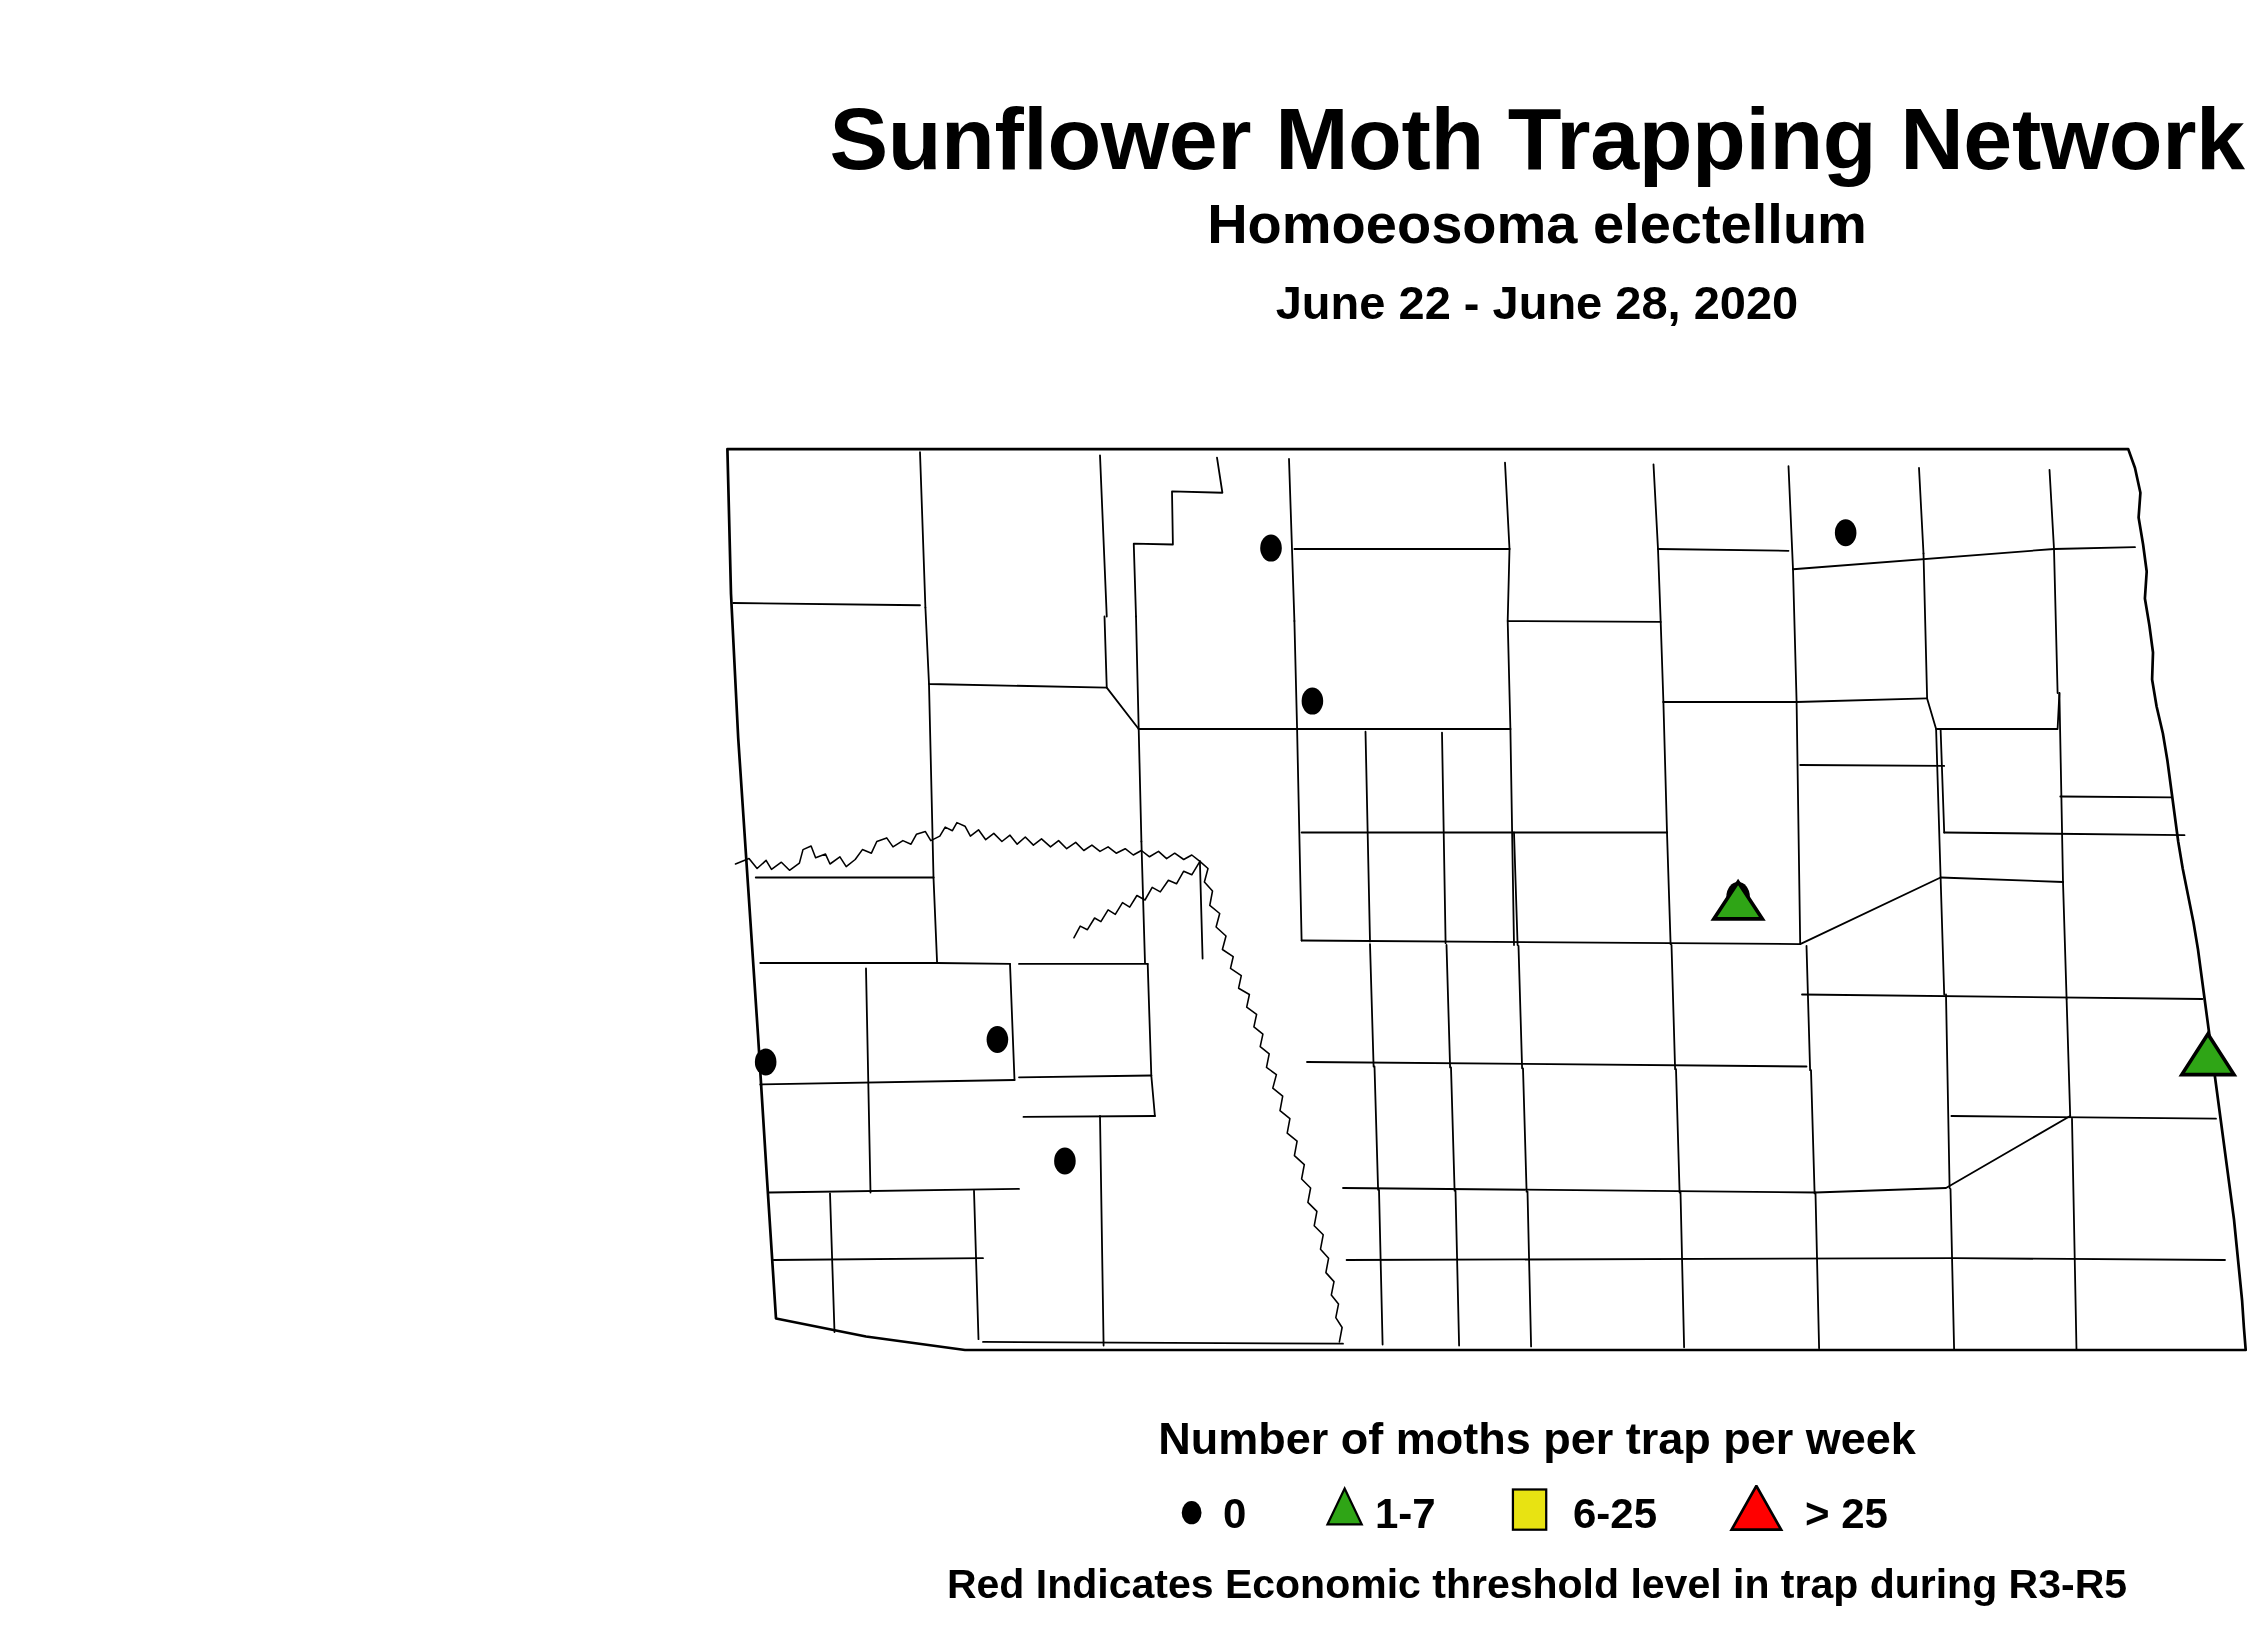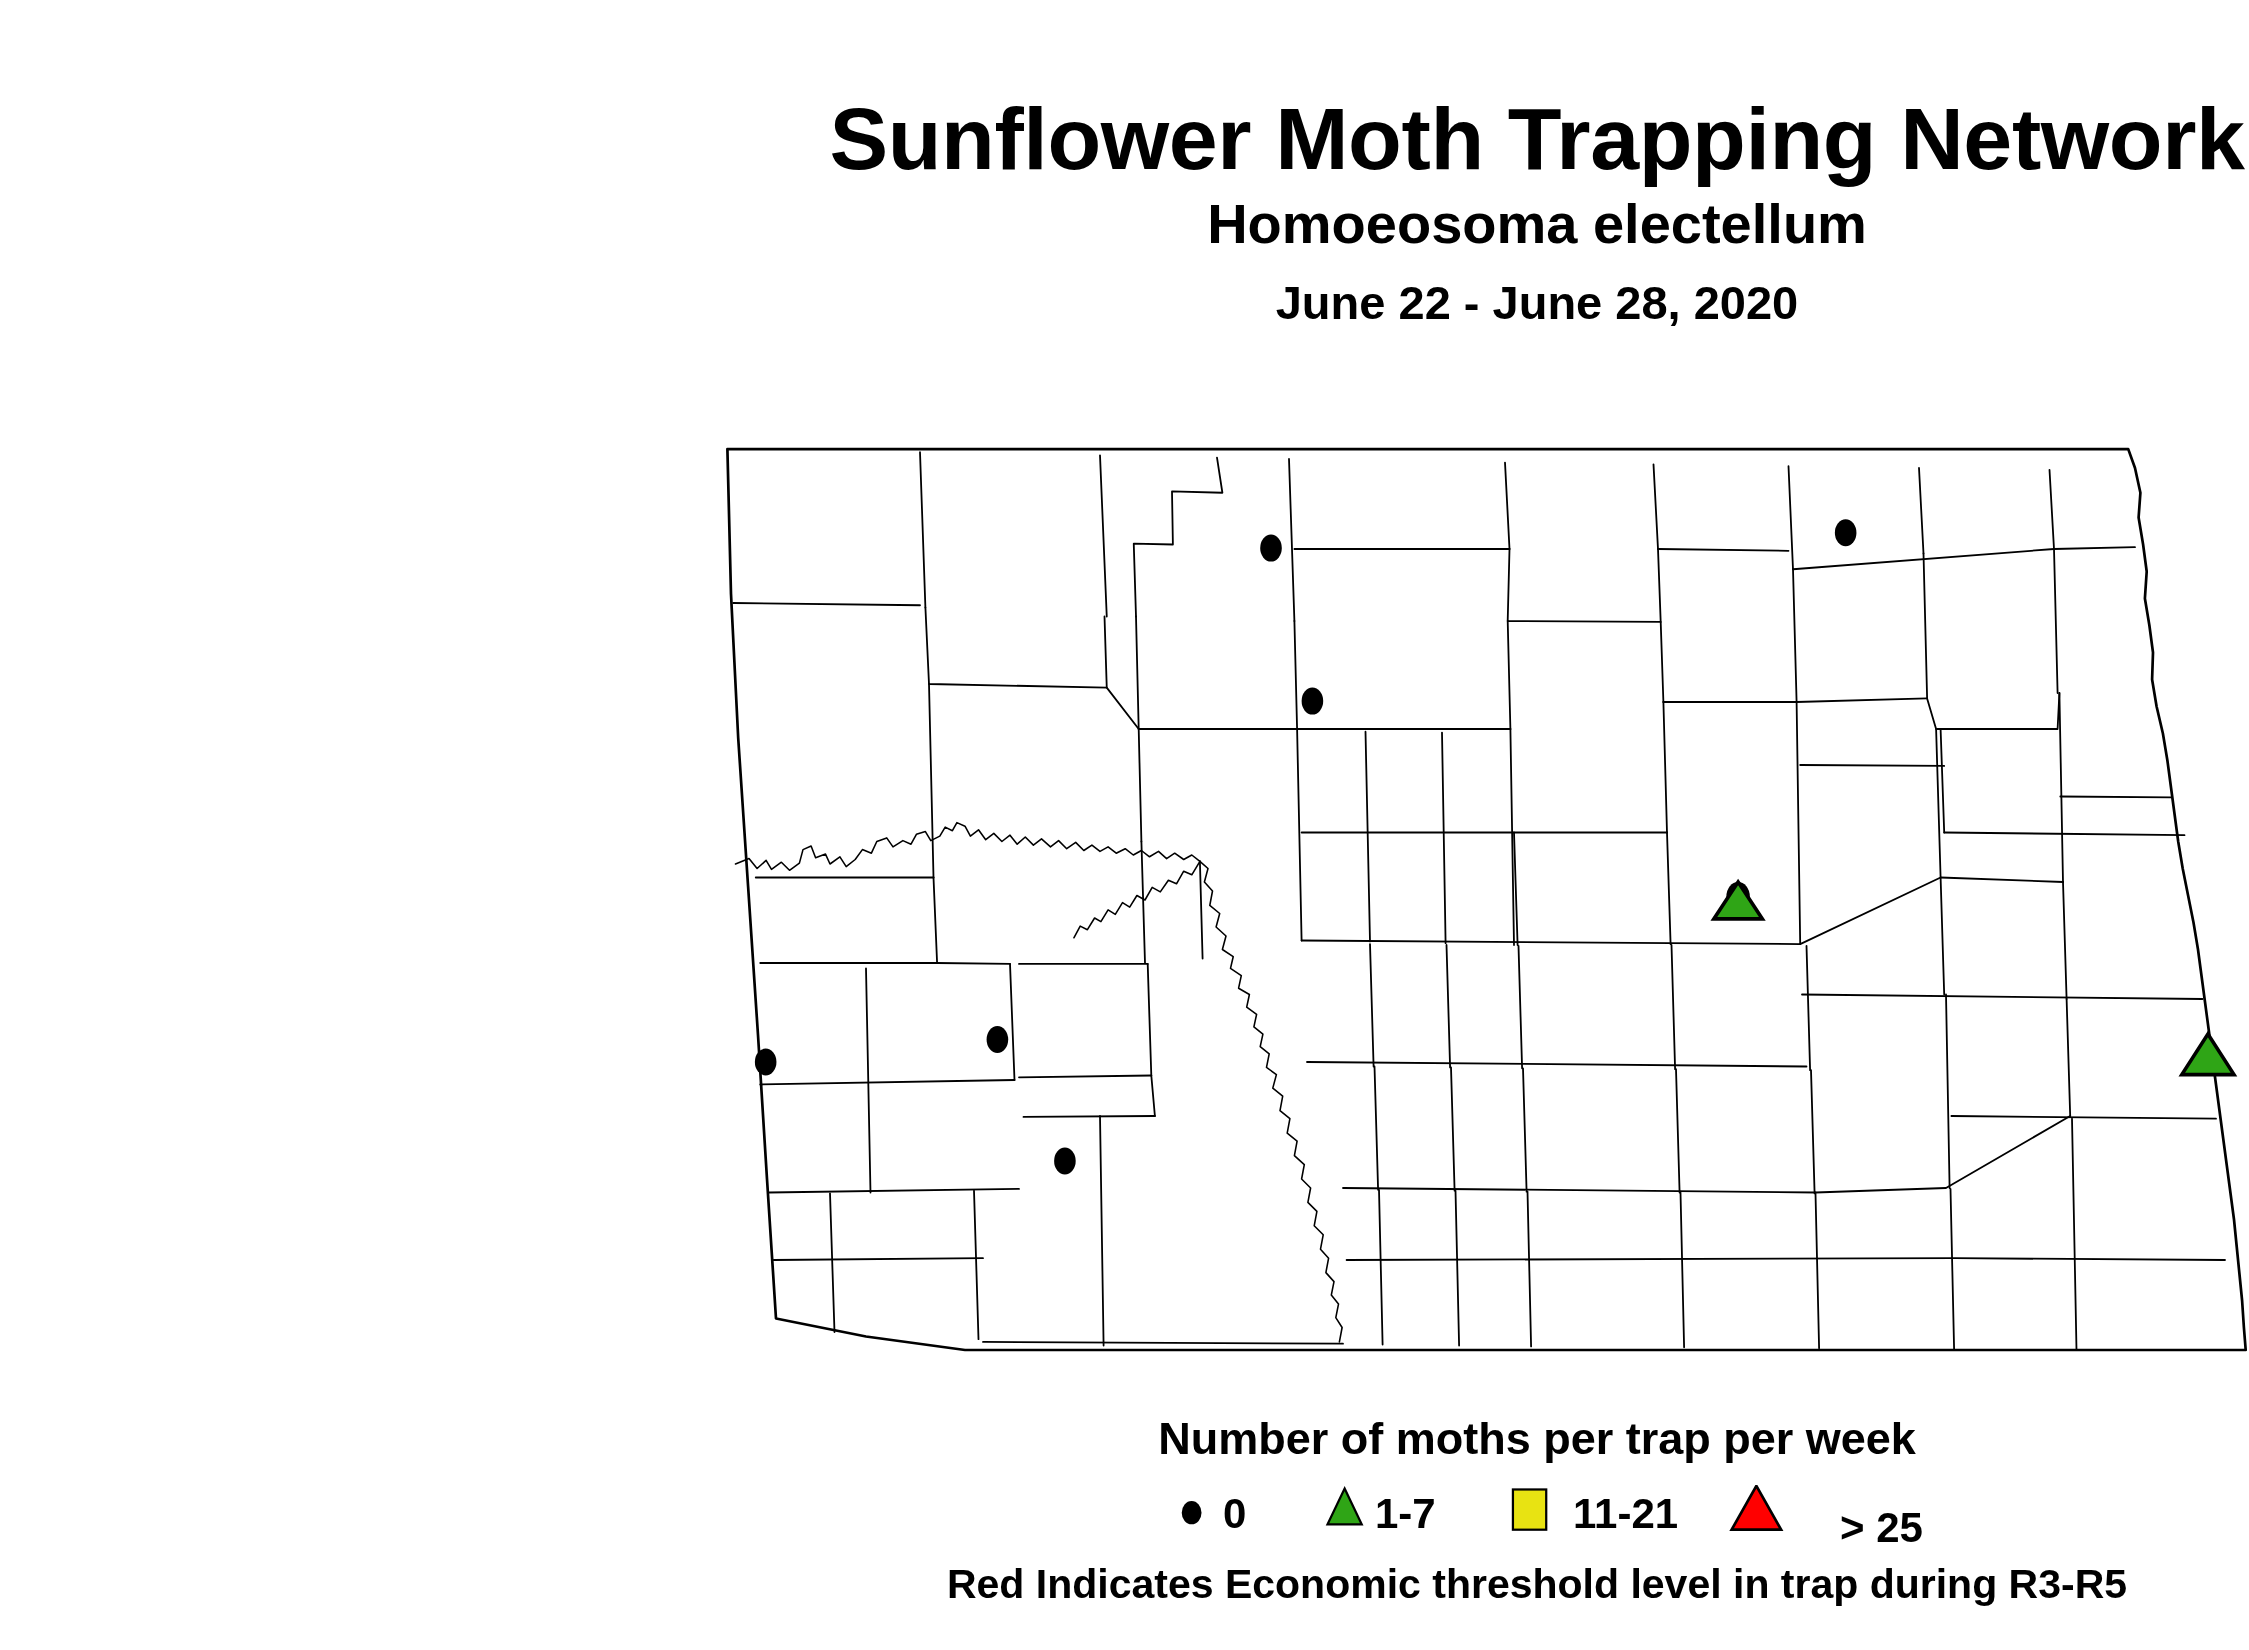--- a/index.html
+++ b/index.html
@@ -299,20 +299,20 @@
   <div class="legend-row">
     <svg class="legend-svg" viewBox="0 0 6831 170" preserveAspectRatio="none">
       <ellipse cx="2648" cy="62" rx="22" ry="26" fill="#000000"></ellipse>
       <polygon points="2988,8 3026,88 2950,88" fill="#2FA516" stroke="#000000" stroke-width="5"></polygon>
       <rect x="3362" y="10" width="74" height="90" fill="#E8E312" stroke="#000000" stroke-width="5"></rect>
       <polygon points="3903,2 3958,100 3848,100" fill="#FF0000" stroke="#000000" stroke-width="6"></polygon>
     </svg>
 
     <span class="legend-label" style="left:1223px; top:8px;">0</span>
     <span class="legend-label" style="left:1375px; top:8px;">1-7</span>
-    <span class="legend-label" style="left:1573px; top:8px;">11-21</span>
-    <span class="legend-label" style="left:1805px; top:22px;margin-left:35px;">&gt; 25</span>
+    <span class="legend-label" style="left:1573px; top:8px;">6-25</span>
+    <span class="legend-label" style="left:1805px; top:8px;">&gt; 25</span>
   </div>
 
   <div class="footnote">Red Indicates Economic threshold level in trap during R3-R5</div>
 
 </div>
 
 
 </body></html>

